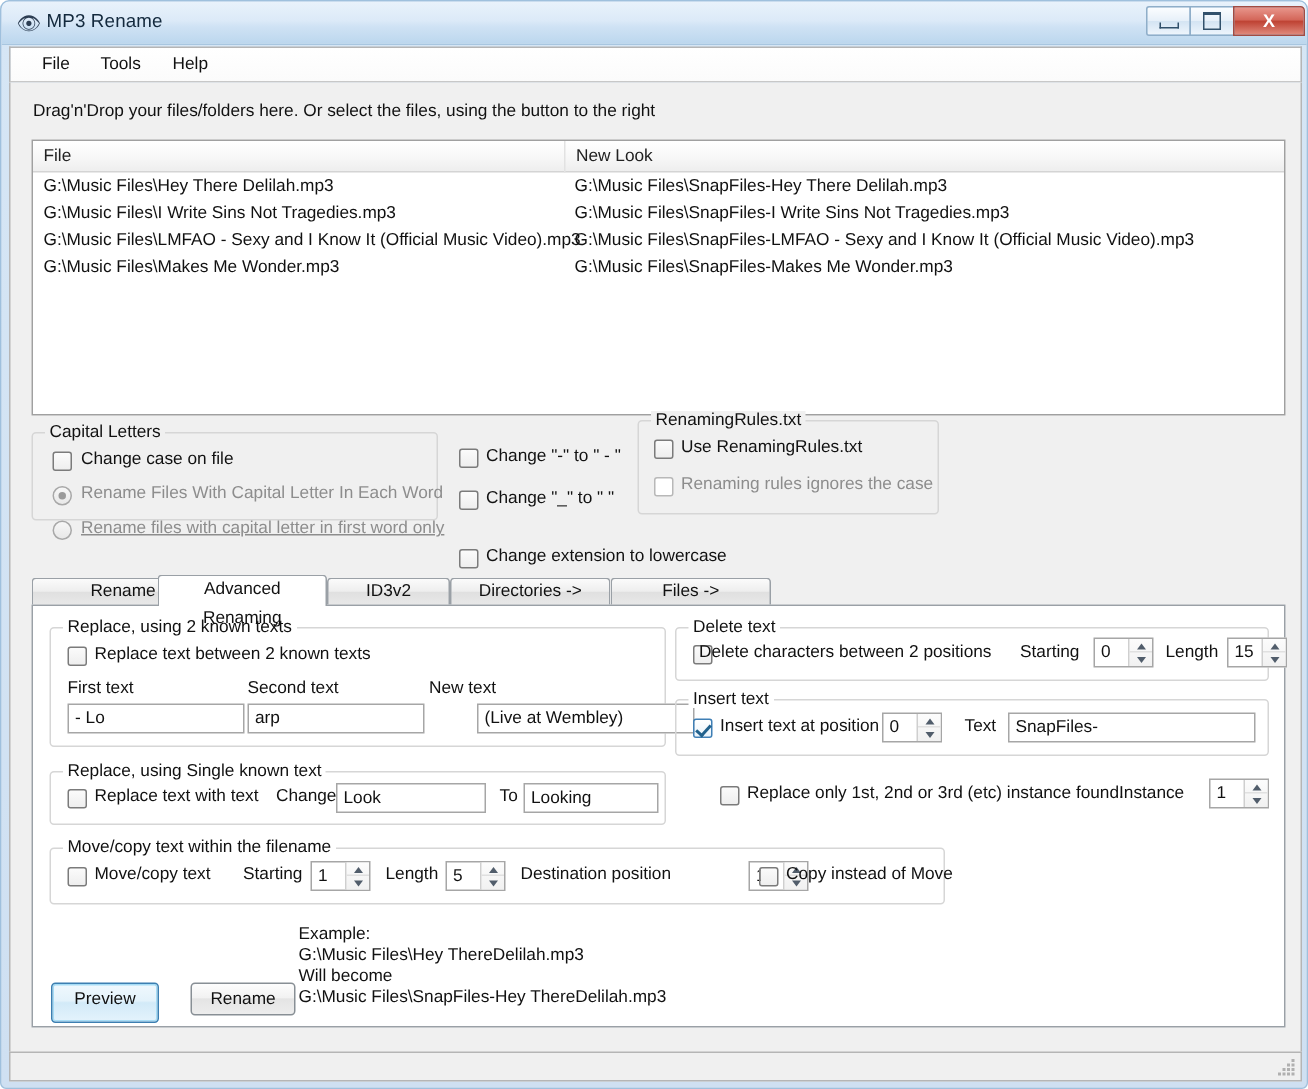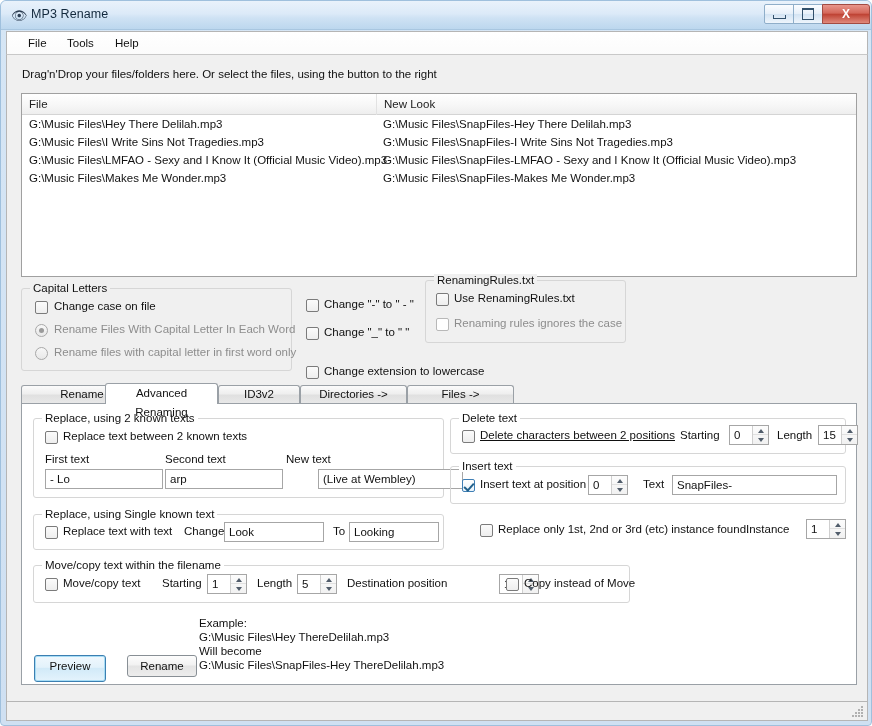--- a/index.html
+++ b/index.html
@@ -375,28 +375,28 @@
           <div class="lv-cell" style="left:7px;">G:\Music Files\LMFAO - Sexy and I Know It (Official Music Video).mp3</div>
           <div class="lv-cell" style="left:361px;">G:\Music Files\SnapFiles-LMFAO - Sexy and I Know It (Official Music Video).mp3</div>
         </div>
         <div class="lv-row">
           <div class="lv-cell" style="left:7px;">G:\Music Files\Makes Me Wonder.mp3</div>
           <div class="lv-cell" style="left:361px;">G:\Music Files\SnapFiles-Makes Me Wonder.mp3</div>
         </div>
       </div>
     </div>
 
-    <div class="group" style="left:14px; top:233px; width:271px; height:83px;">
+    <div class="group" style="left:14px; top:233px; width:271px; height:59px;">
       <div class="gtitle">Capital Letters</div>
       <div class="cb" style="left:13px; top:12px;"></div>
       <div class="lbl" style="left:32px; top:11px;">Change case on file</div>
       <div class="rb sel" style="left:13px; top:35px;"></div>
       <div class="lbl dis" style="left:32px; top:34px;">Rename Files With Capital Letter In Each Word</div>
       <div class="rb" style="left:13px; top:58px;"></div>
-      <div class="lbl dis" style="left:32px; top:57px;">Rename files with capital letter in first word only</div>
+      <div class="lbl dis" style="left:32px; top:57px;text-decoration:underline;">Rename files with capital letter in first word only</div>
     </div>
 
     <div class="cb" style="left:299px; top:244px;"></div>
     <div class="lbl" style="left:317px; top:243px;">Change "-" to " - "</div>
     <div class="cb" style="left:299px; top:272px;"></div>
     <div class="lbl" style="left:317px; top:271px;">Change "_" to " "</div>
     <div class="cb" style="left:299px; top:311px;"></div>
     <div class="lbl" style="left:317px; top:310px;">Change extension to lowercase</div>
 
     <div class="group" style="left:418px; top:225px; width:201px; height:63px;">
@@ -433,21 +433,21 @@
         <div class="lbl" style="left:131px; top:34px;">Second text</div>
         <div class="inp" style="left:131px; top:50px; width:118px;">arp</div>
 
         <div class="lbl" style="left:252px; top:34px;">New text</div>
         <div class="inp" style="left:252px; top:50px; width:145px;margin-left:32px;">(Live at Wembley)</div>
       </div>
 
       <div class="group inpanel" style="left:428px; top:14px; width:396px; height:36px;">
         <div class="gtitle">Delete text</div>
         <div class="cb" style="left:11px; top:11px;"></div>
-        <div class="lbl" style="left:29px; top:10px;text-decoration:underline;">Delete characters between 2 positions</div>
+        <div class="lbl" style="left:15px; top:10px;">Delete characters between 2 positions</div>
         <div class="lbl" style="left:229px; top:10px;">Starting</div>
         <div class="spin" style="left:278px; top:6px; width:40px;">
           <span class="sval">0</span>
           <span class="sbtns">
             <span class="up">
                 <i class="tri-up"></i>
               </span>
             <span class="dn">
                 <i class="tri-dn"></i>
               </span>

